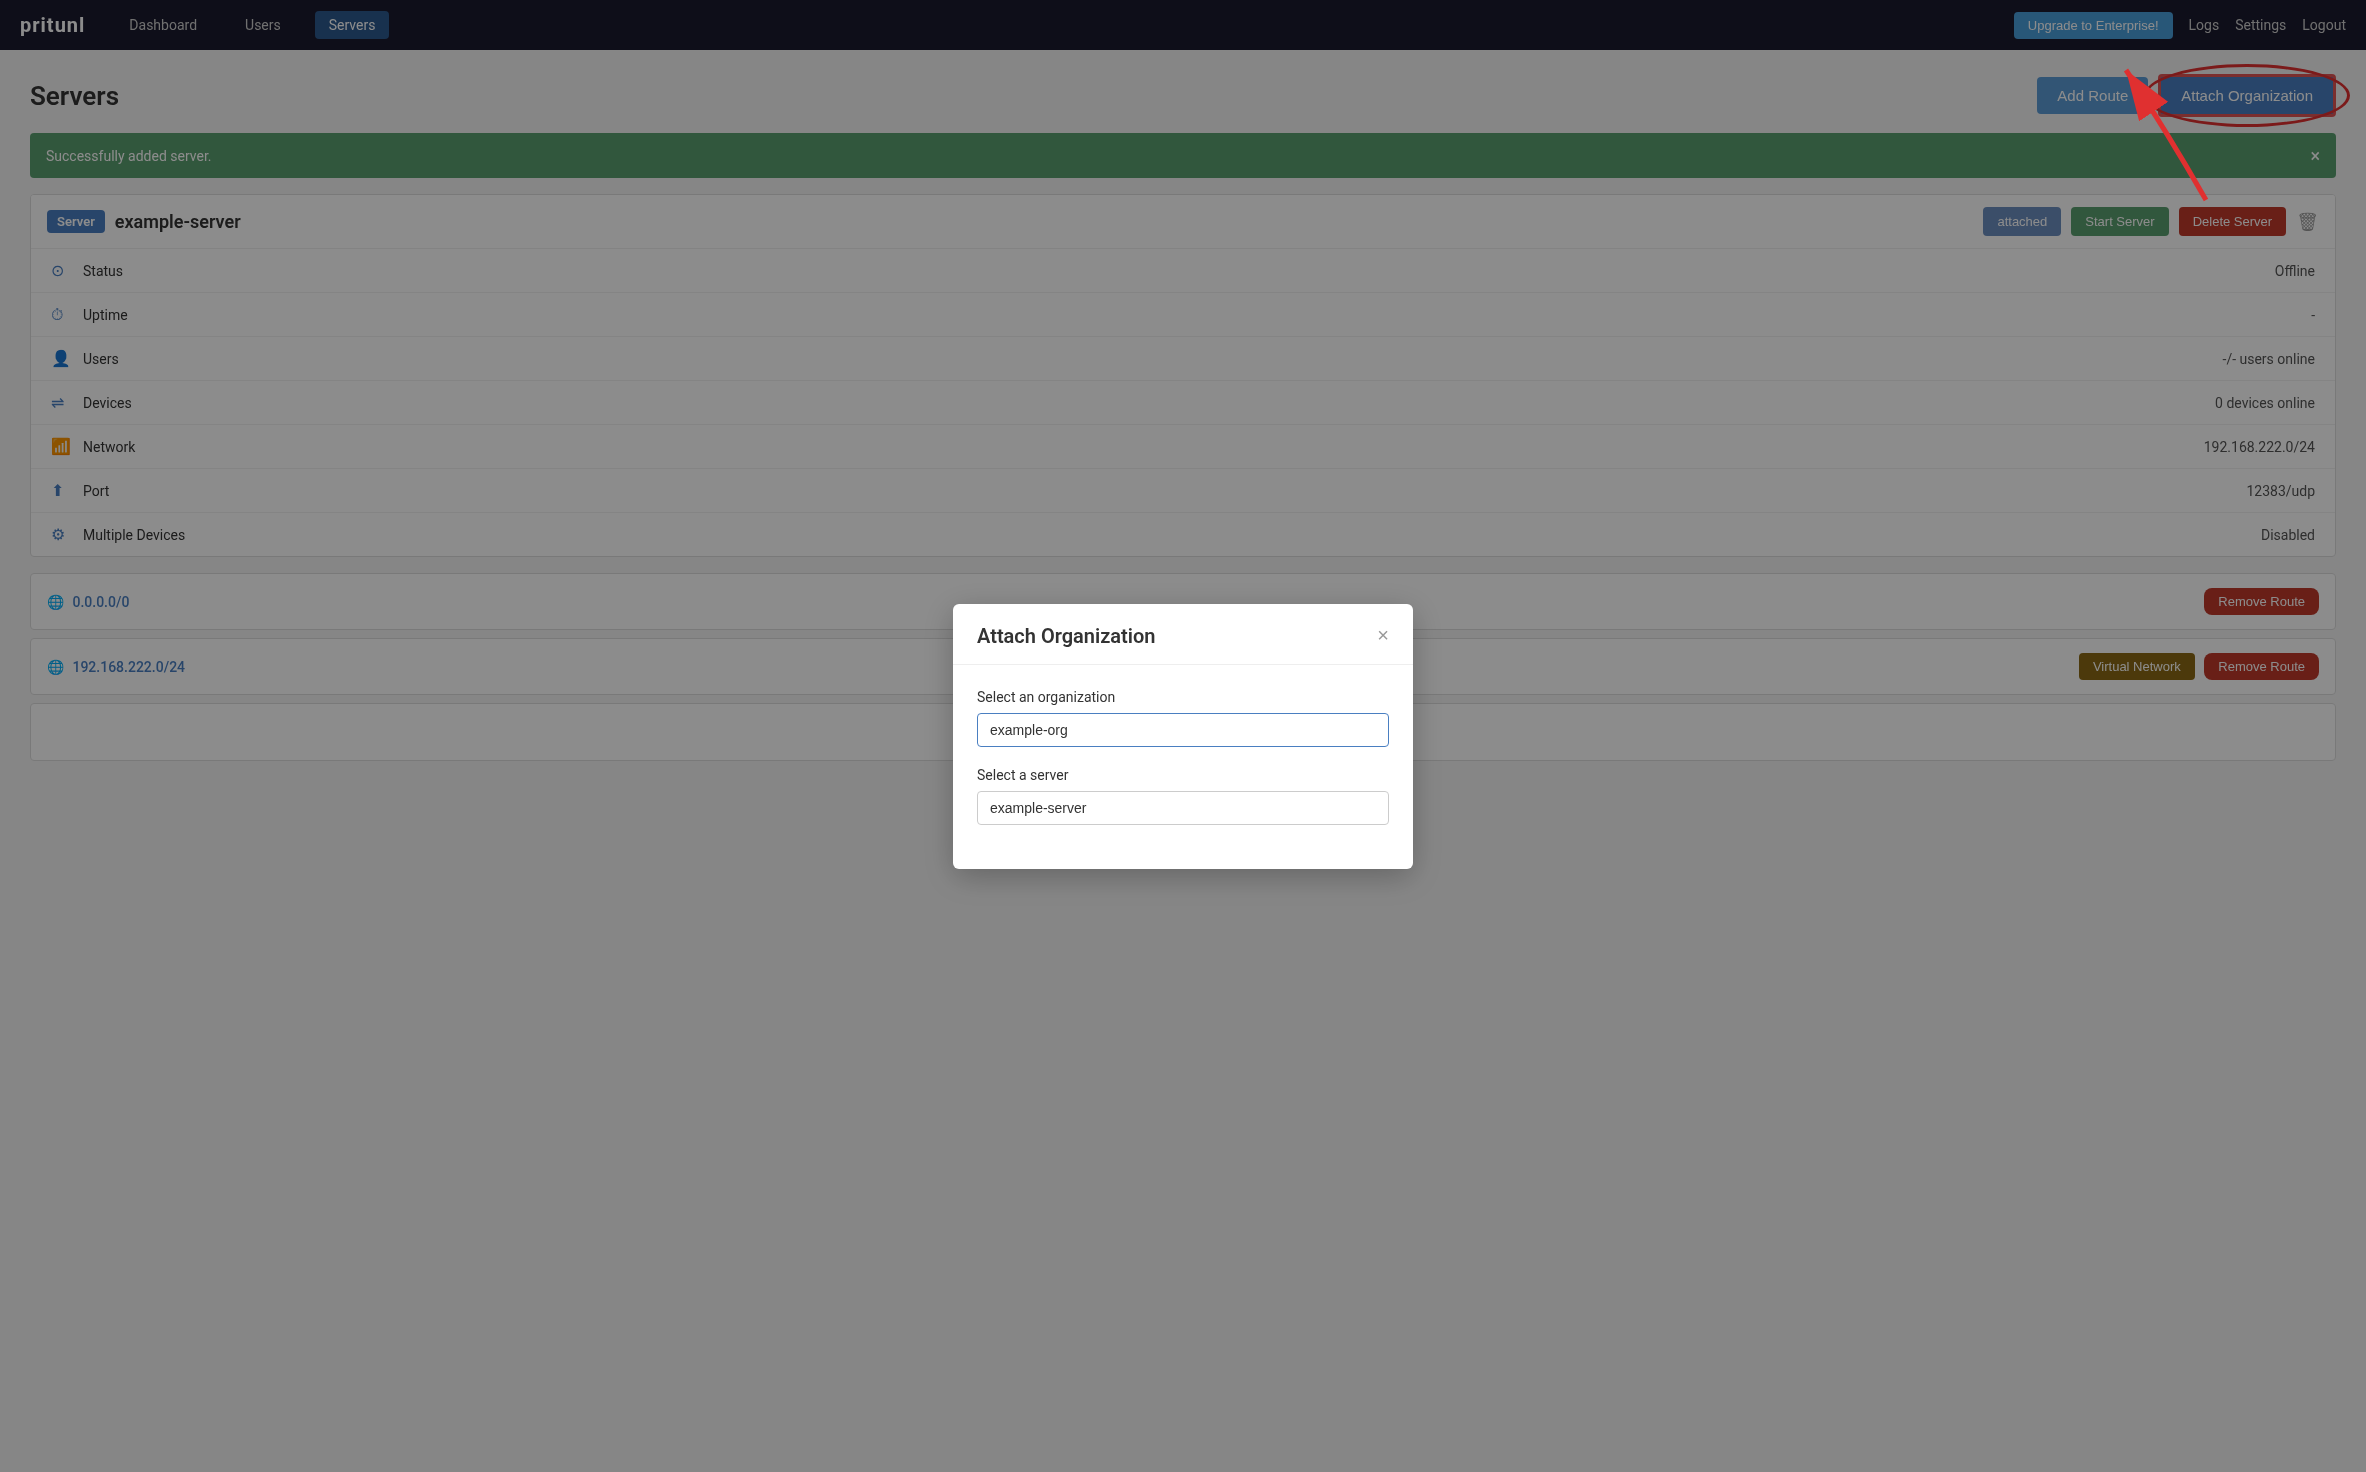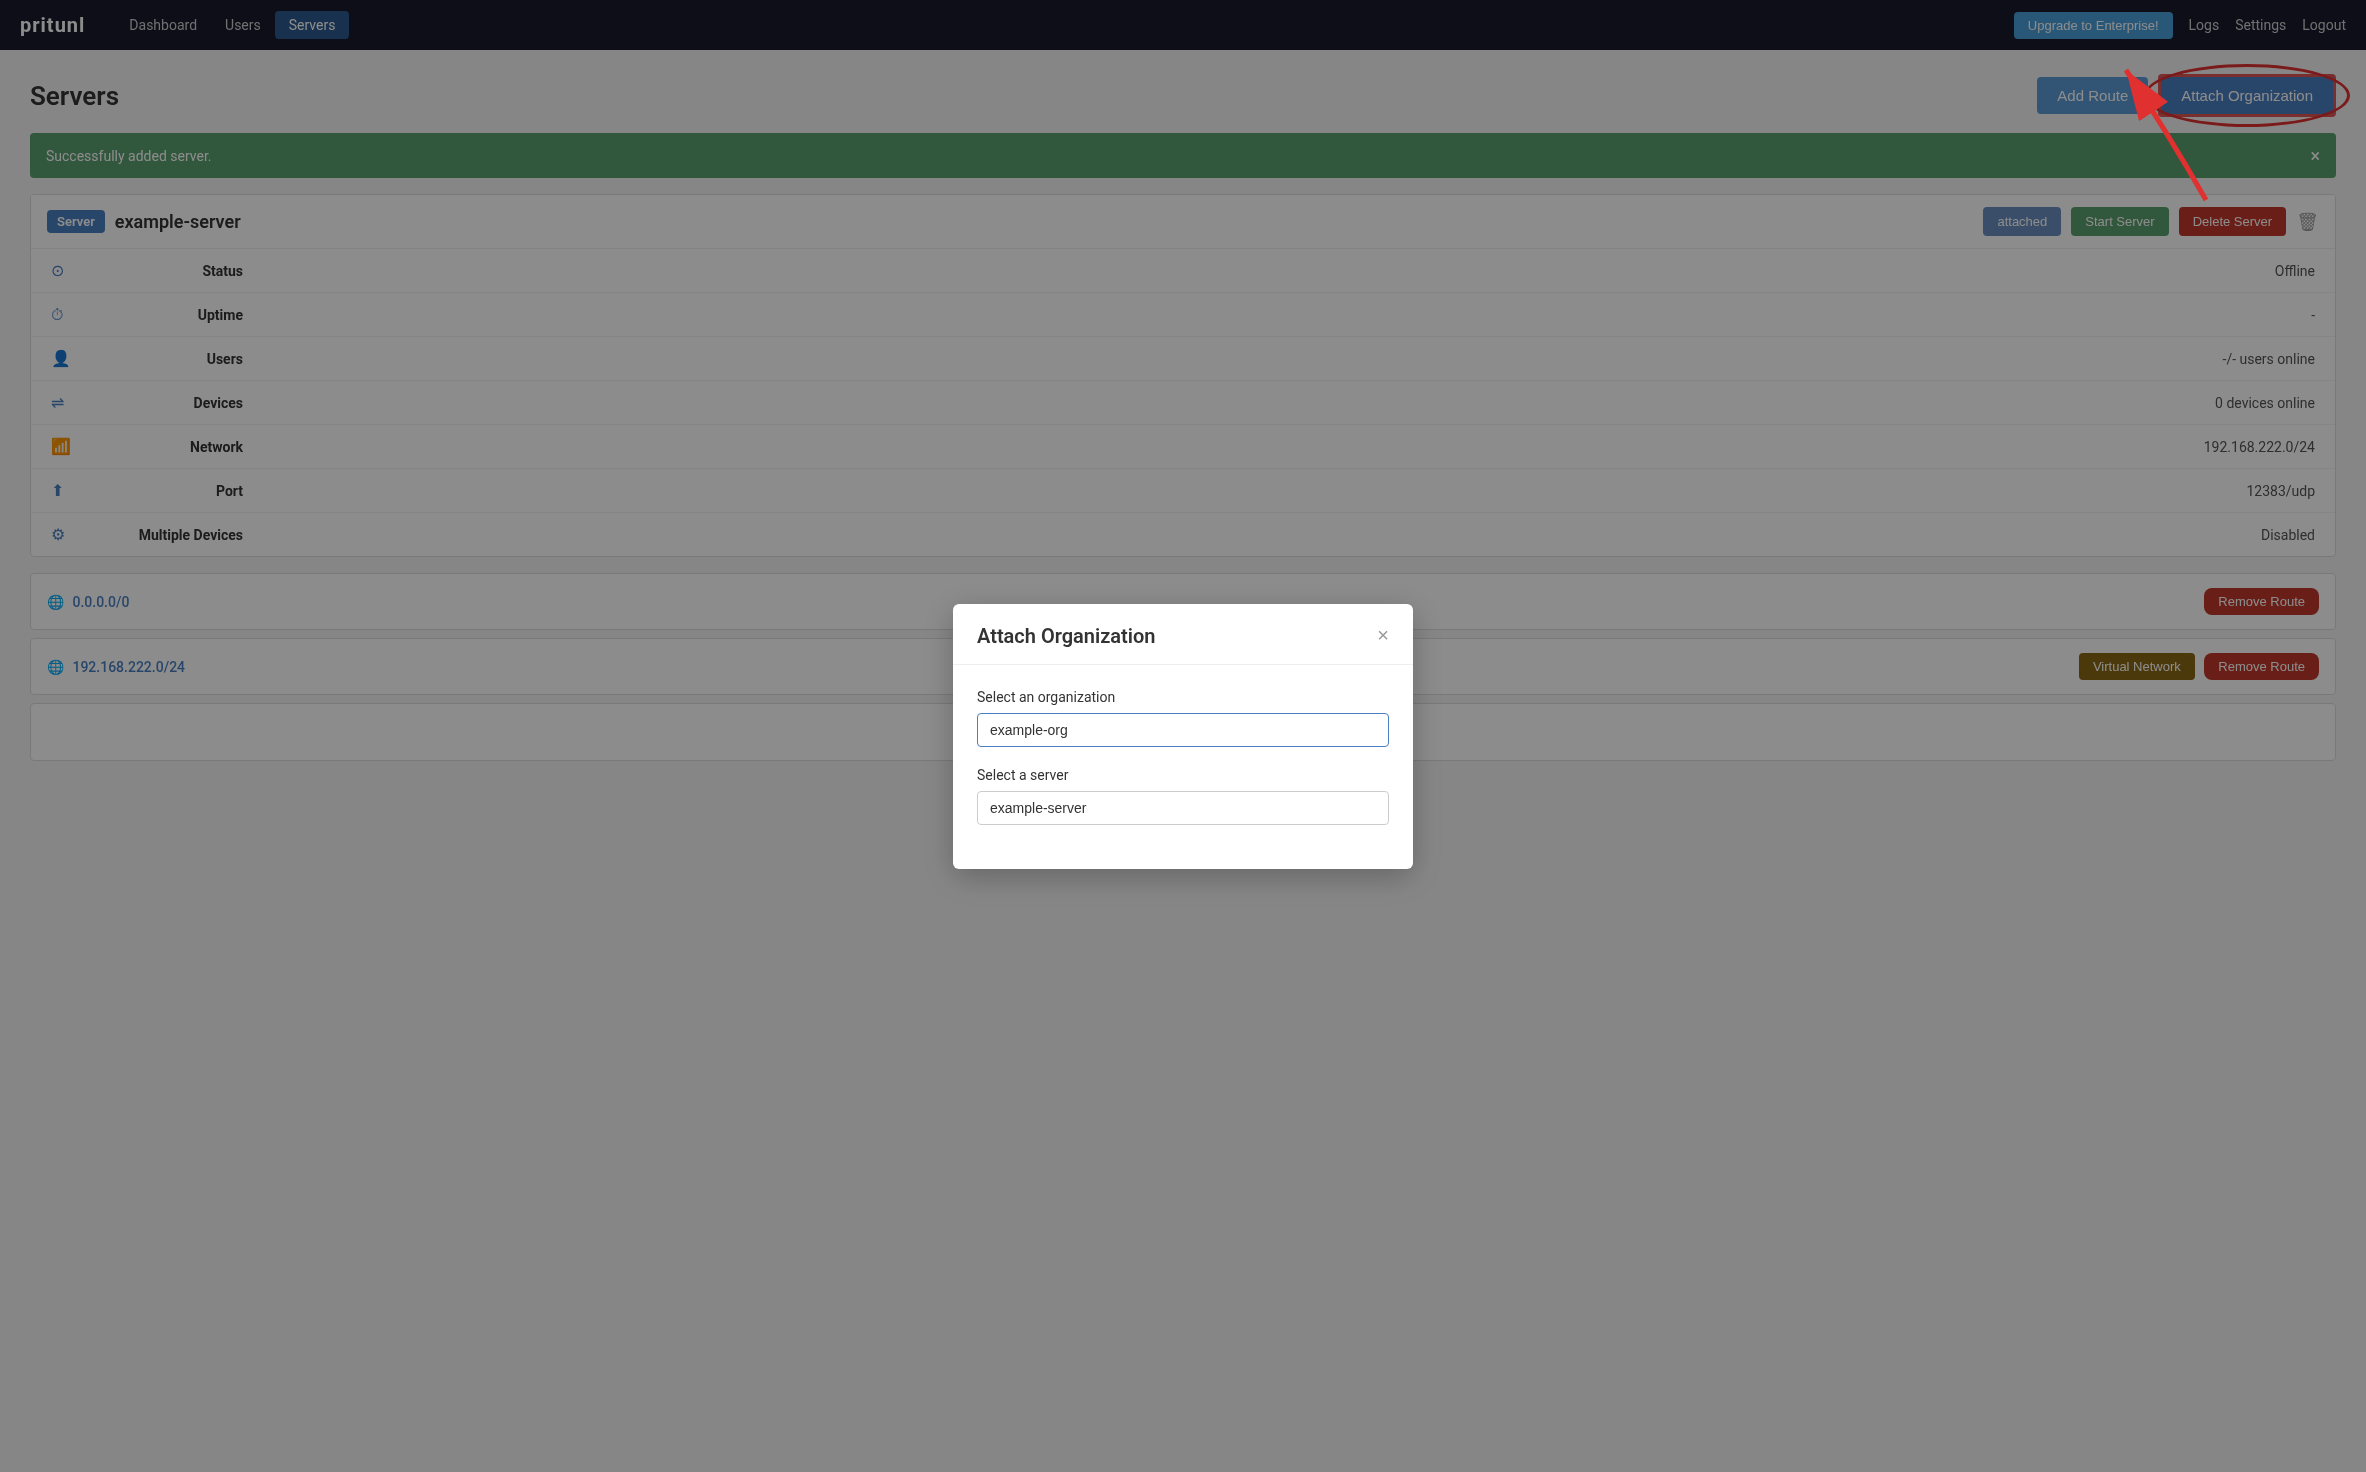--- a/index.html
+++ b/index.html
@@ -14,21 +14,21 @@
       height: 50px;
       color: #fff;
     }
     .navbar-brand {
       font-size: 20px;
       font-weight: bold;
       color: #fff;
       margin-right: 30px;
       letter-spacing: 1px;
     }
-    .nav-links { display: flex; gap: 0; flex: 1; }
+    .nav-links { display: flex; gap: 20px; flex: 1; }
     .nav-link {
       color: #ccc;
       text-decoration: none;
       padding: 6px 14px;
       border-radius: 4px;
       font-size: 14px;
       cursor: pointer;
     }
     .nav-link.active { background: #2d5a8e; color: #fff; }
     .navbar-right { display: flex; align-items: center; gap: 16px; }
@@ -147,21 +147,21 @@
     
     .server-details { padding: 0; }
     .detail-row {
       display: flex;
       align-items: center;
       padding: 12px 20px;
       border-bottom: 1px solid #f0f0f0;
     }
     .detail-row:last-child { border-bottom: none; }
     .detail-icon { color: #4a7fc1; margin-right: 10px; font-size: 16px; width: 22px; }
-    .detail-label { font-weight: 700; color: #333; min-width: 160px; text-align: right; }
+    .detail-label { font-weight: 400; color: #333; min-width: 160px; }
     .detail-value { color: #555; margin-left: auto; }
 
     
     .route-row {
       background: #fff;
       border: 1px solid #ddd;
       border-radius: 4px;
       margin-bottom: 8px;
       padding: 14px 16px;
       display: flex;

